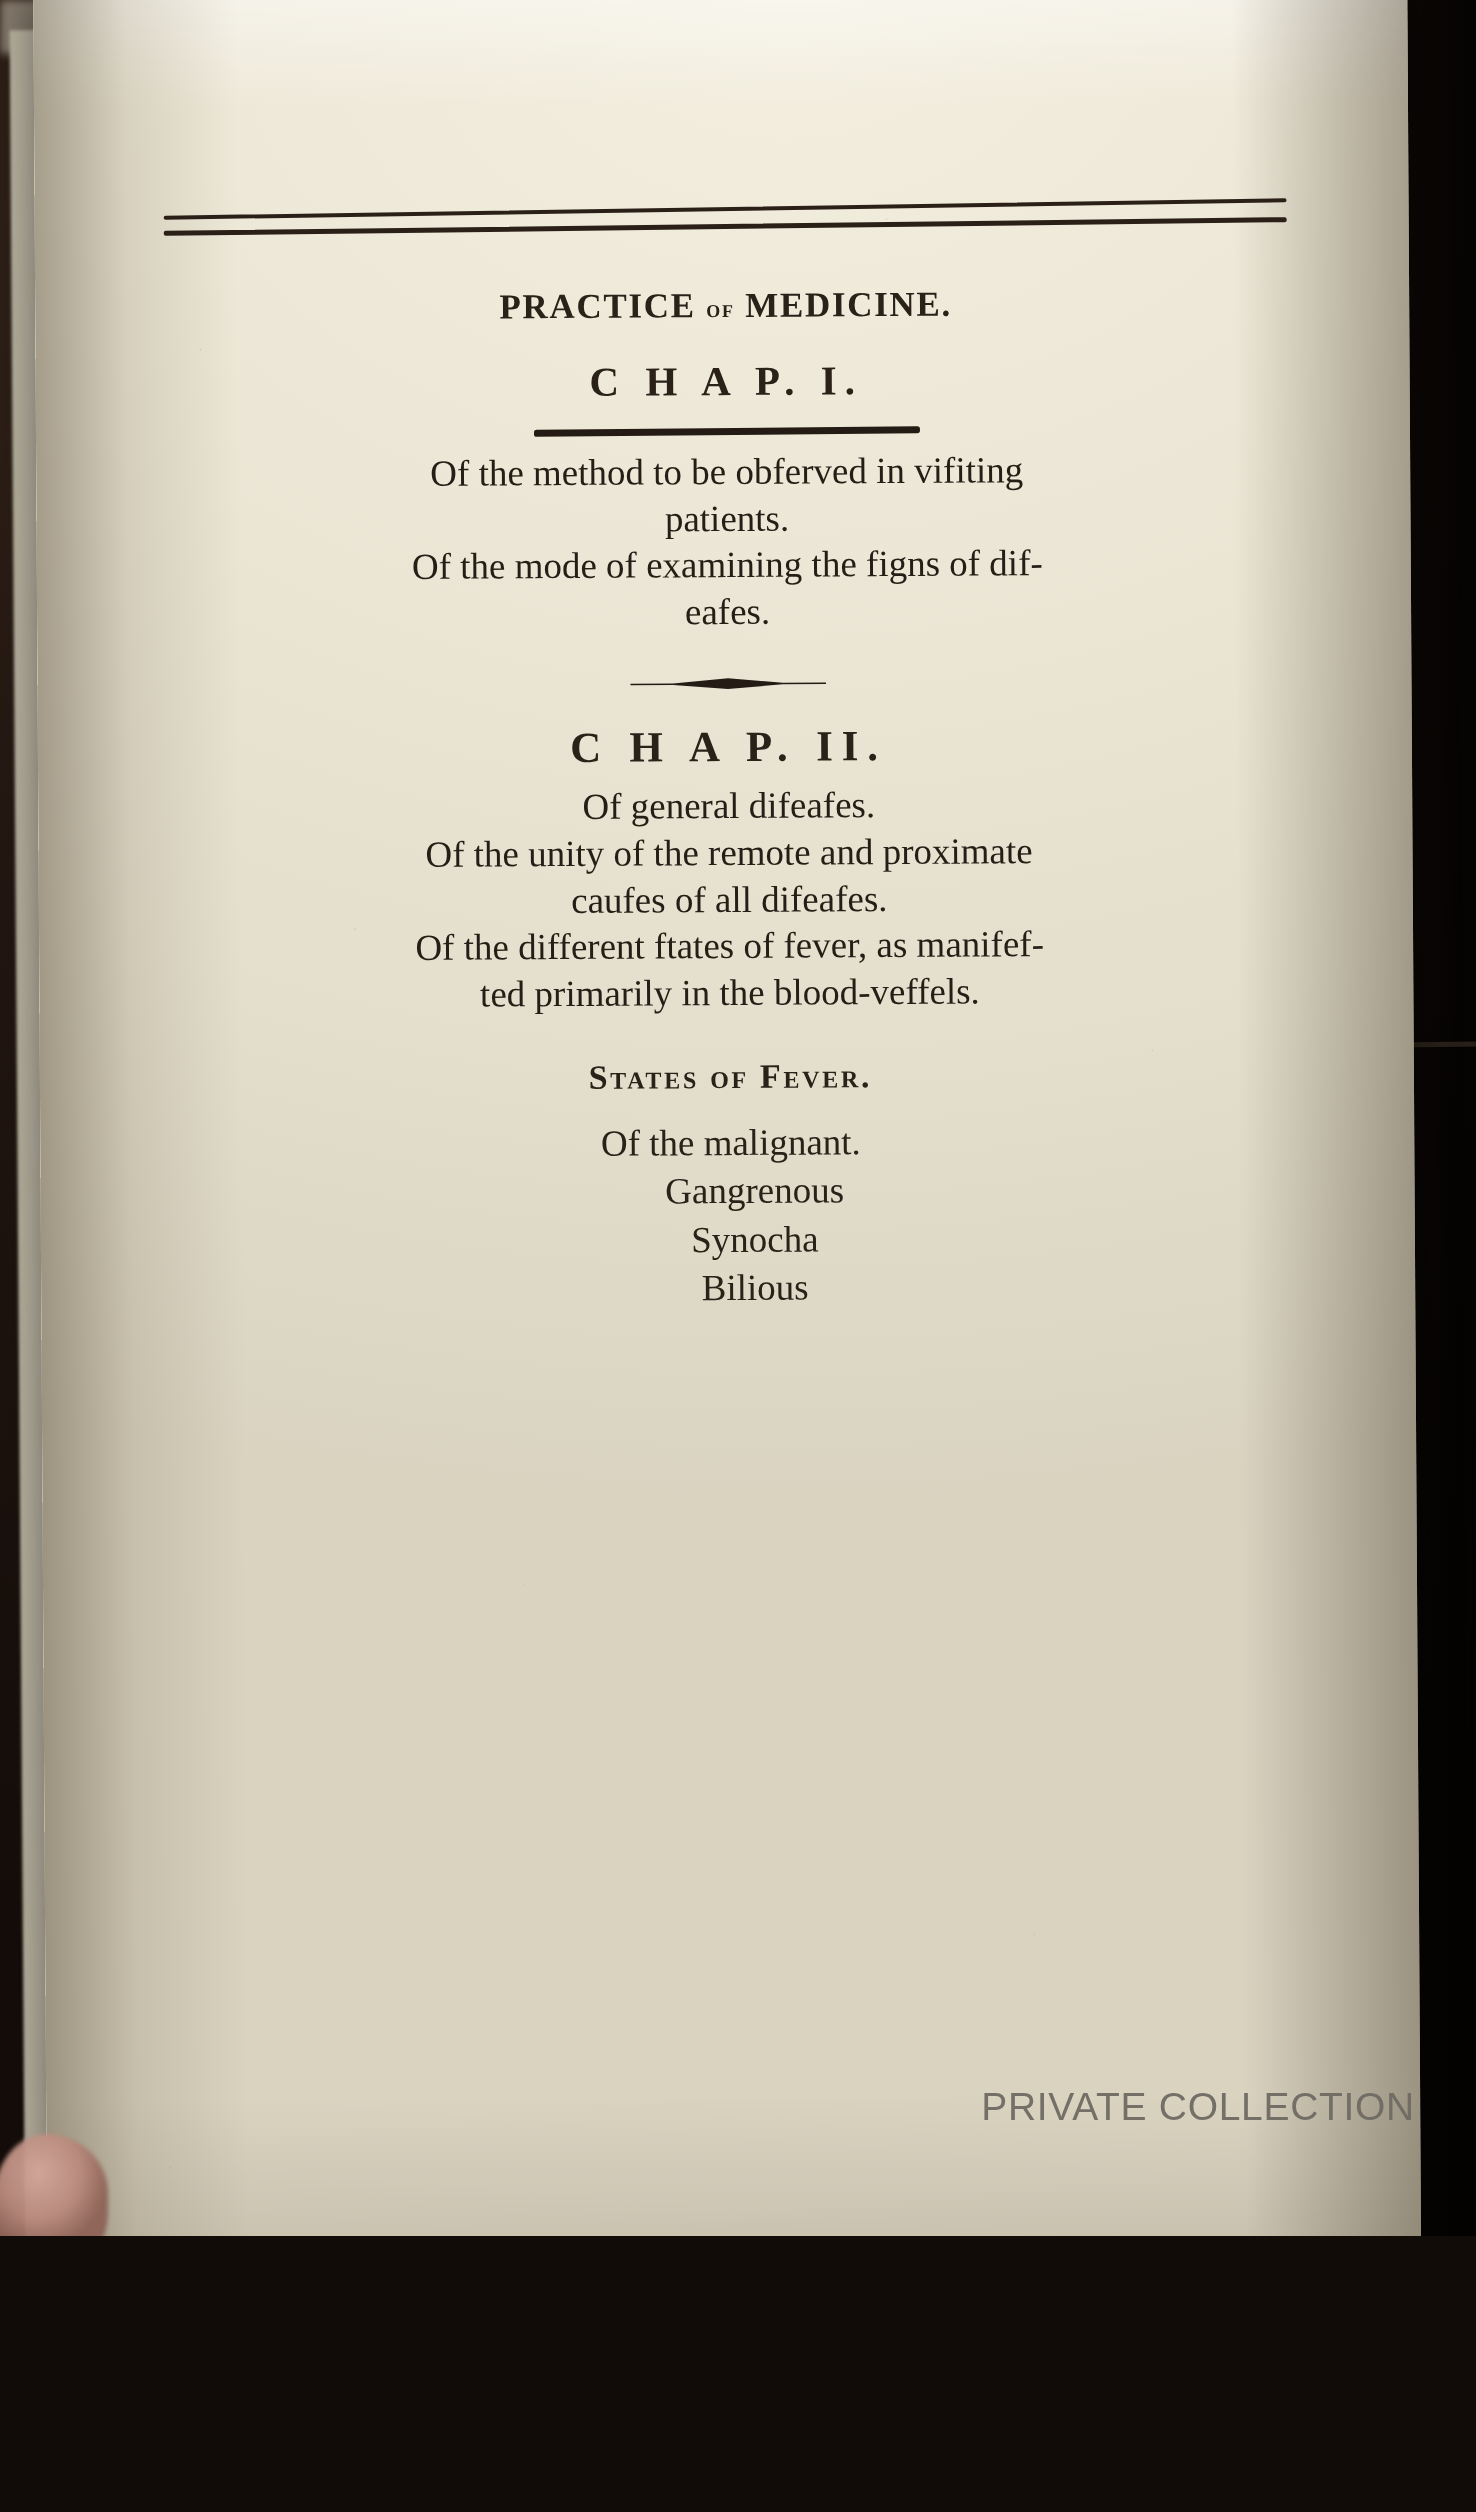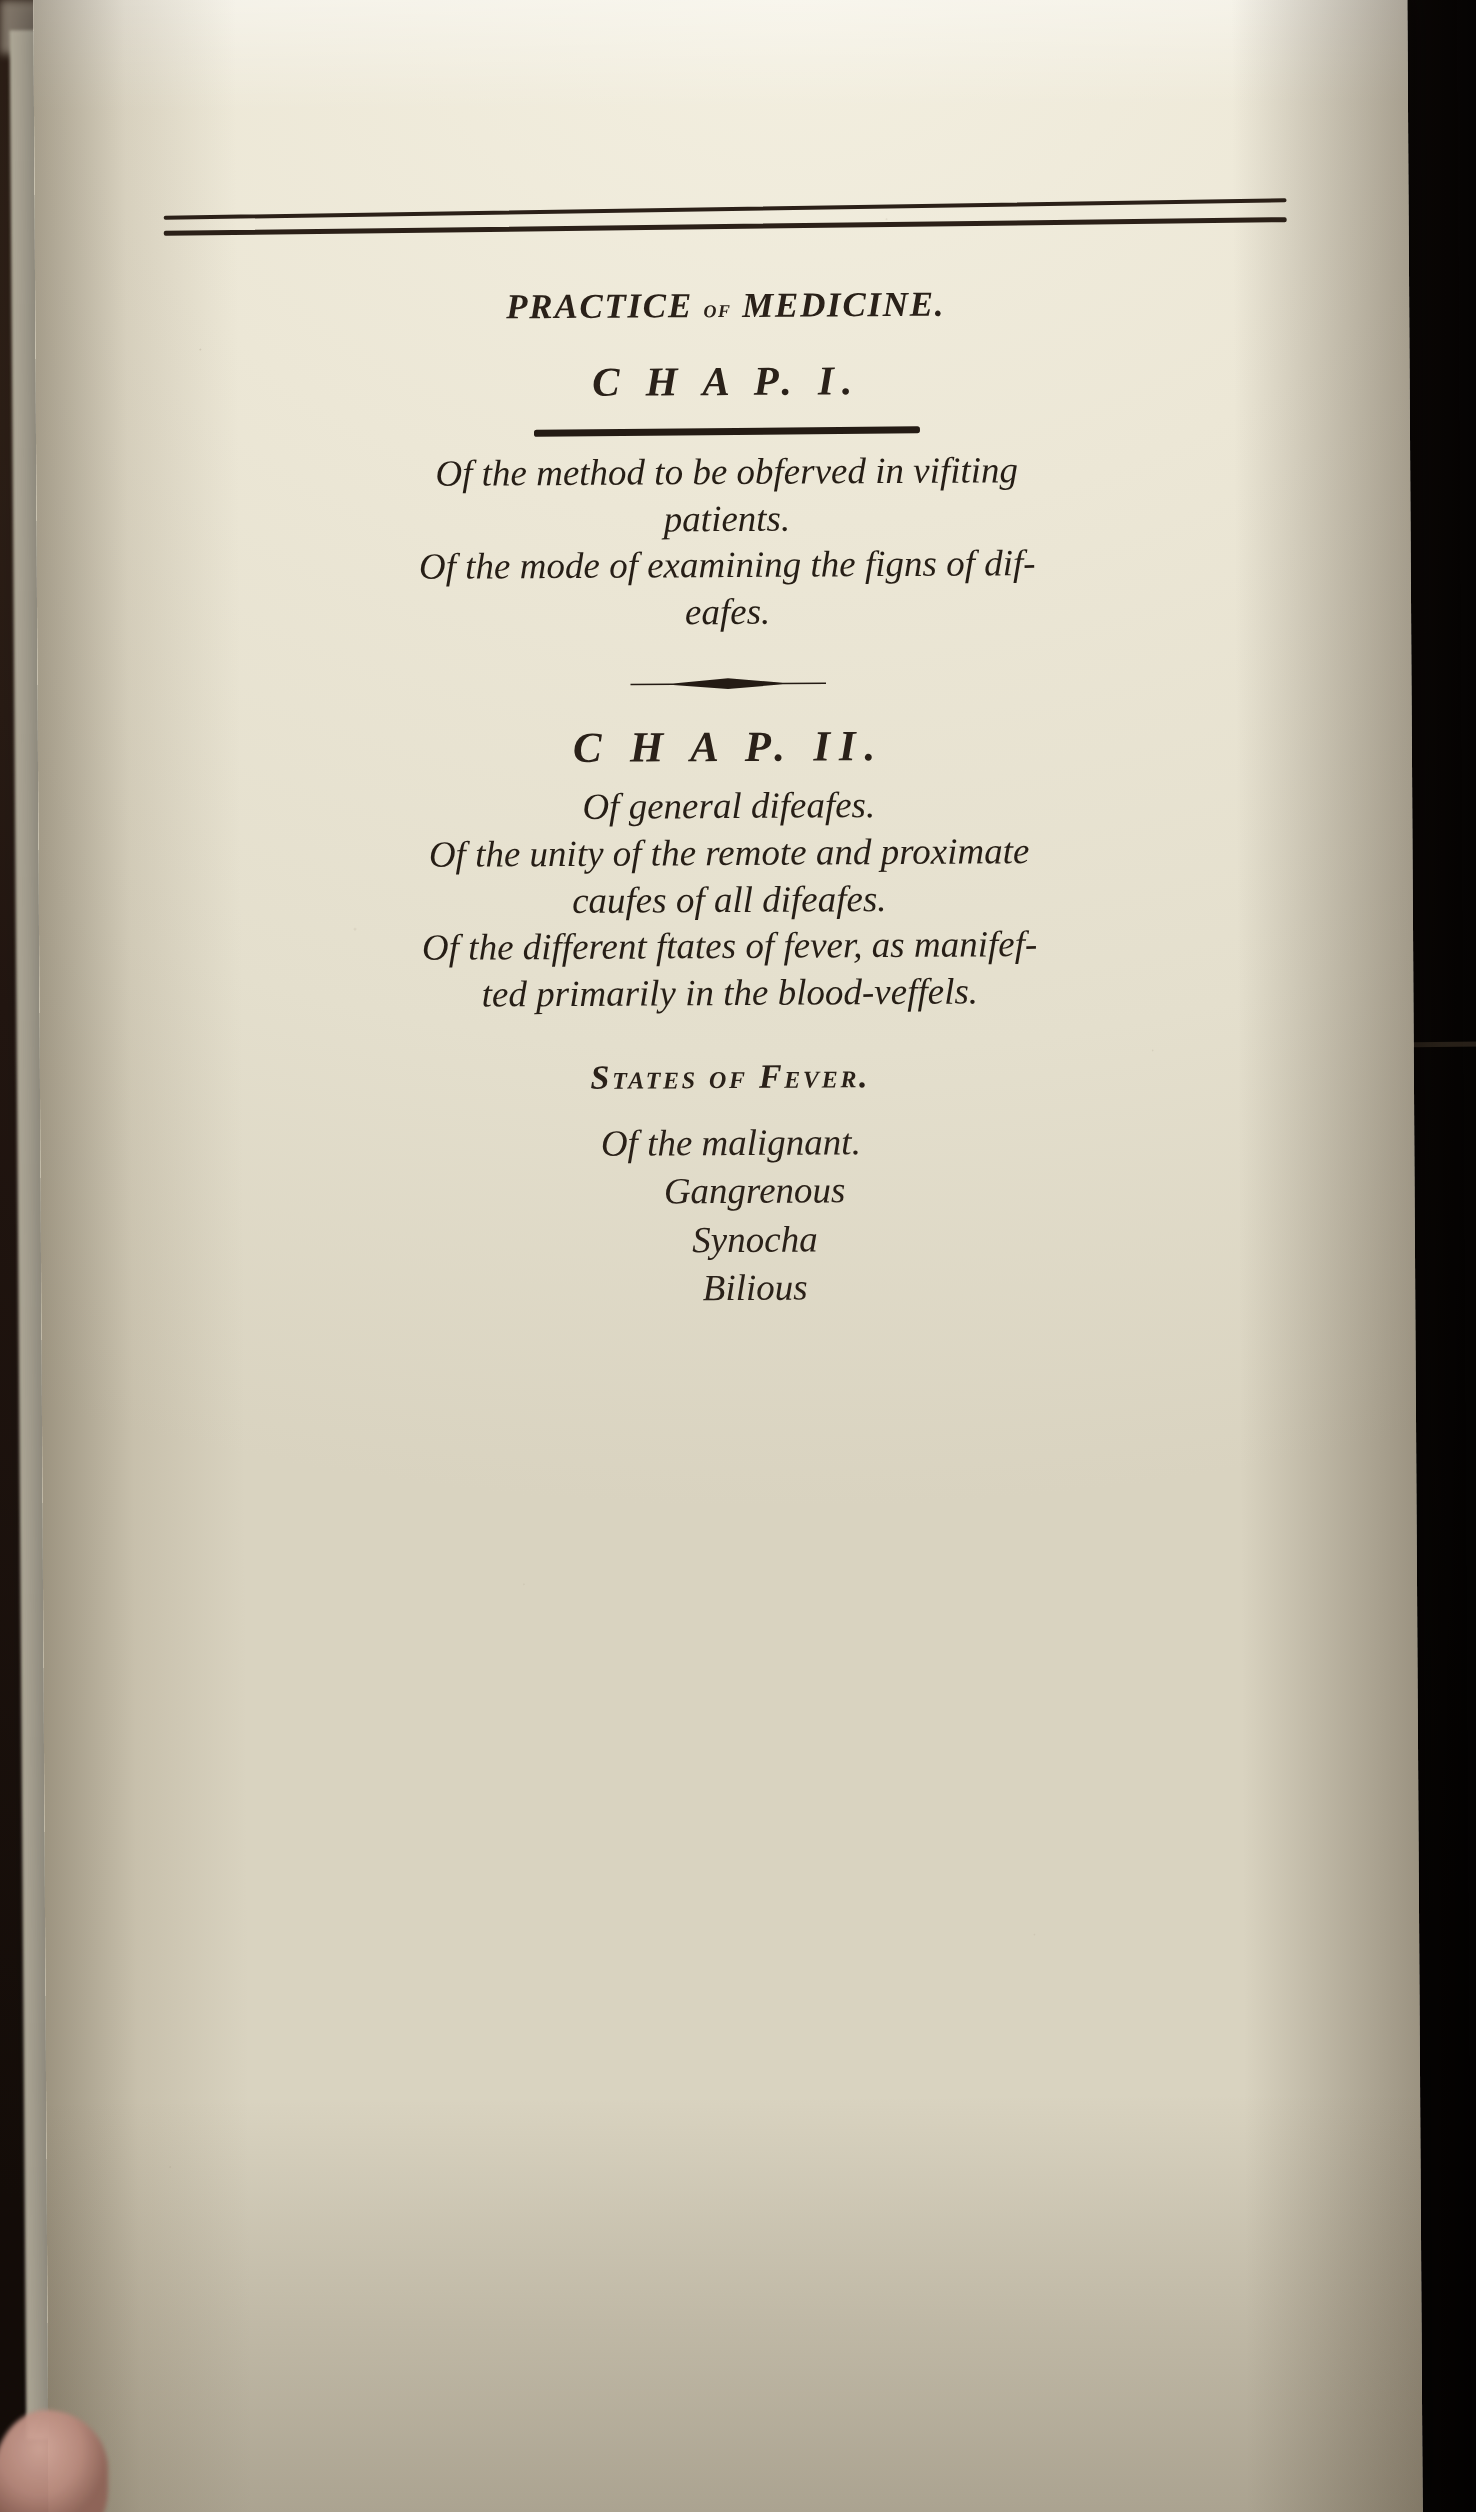--- a/index.html
+++ b/index.html
@@ -11,25 +11,24 @@
     width: 1477px;
     height: 2512px;
     overflow: hidden;
     font-family: "Liberation Serif", serif;
   }
 
   
   #photo {
     position: relative;
     width: 1477px;
-    height: 2512px;
+    height: 2236px;
     background:
       radial-gradient(120% 80% at 30% 10%, #3a2a1d 0%, #221611 45%, #140d09 100%);
     overflow: hidden;
-    font-style: italic;
   }
   
   #photo .table-shadow-right {
     position: absolute;
     top: 0; right: 0;
     width: 223px; height: 100%;
     background: linear-gradient(to right, rgba(0,0,0,0.0) 0%, rgba(0,0,0,0.55) 60%, rgba(0,0,0,0.85) 100%);
   }
   #photo .table-seam {
     position: absolute;
@@ -302,16 +301,17 @@
       <div class="sub-list">
         <div class="line">Of the malignant.</div>
         <div class="line shift">Gangrenous</div>
         <div class="line shift">Synocha</div>
         <div class="line shift">Bilious</div>
       </div>
 
     </div>
   </div>
 
+  <div class="watermark">PRIVATE COLLECTION</div>
   <div class="finger"></div>
 
 </div>
 
 
 </body></html>

